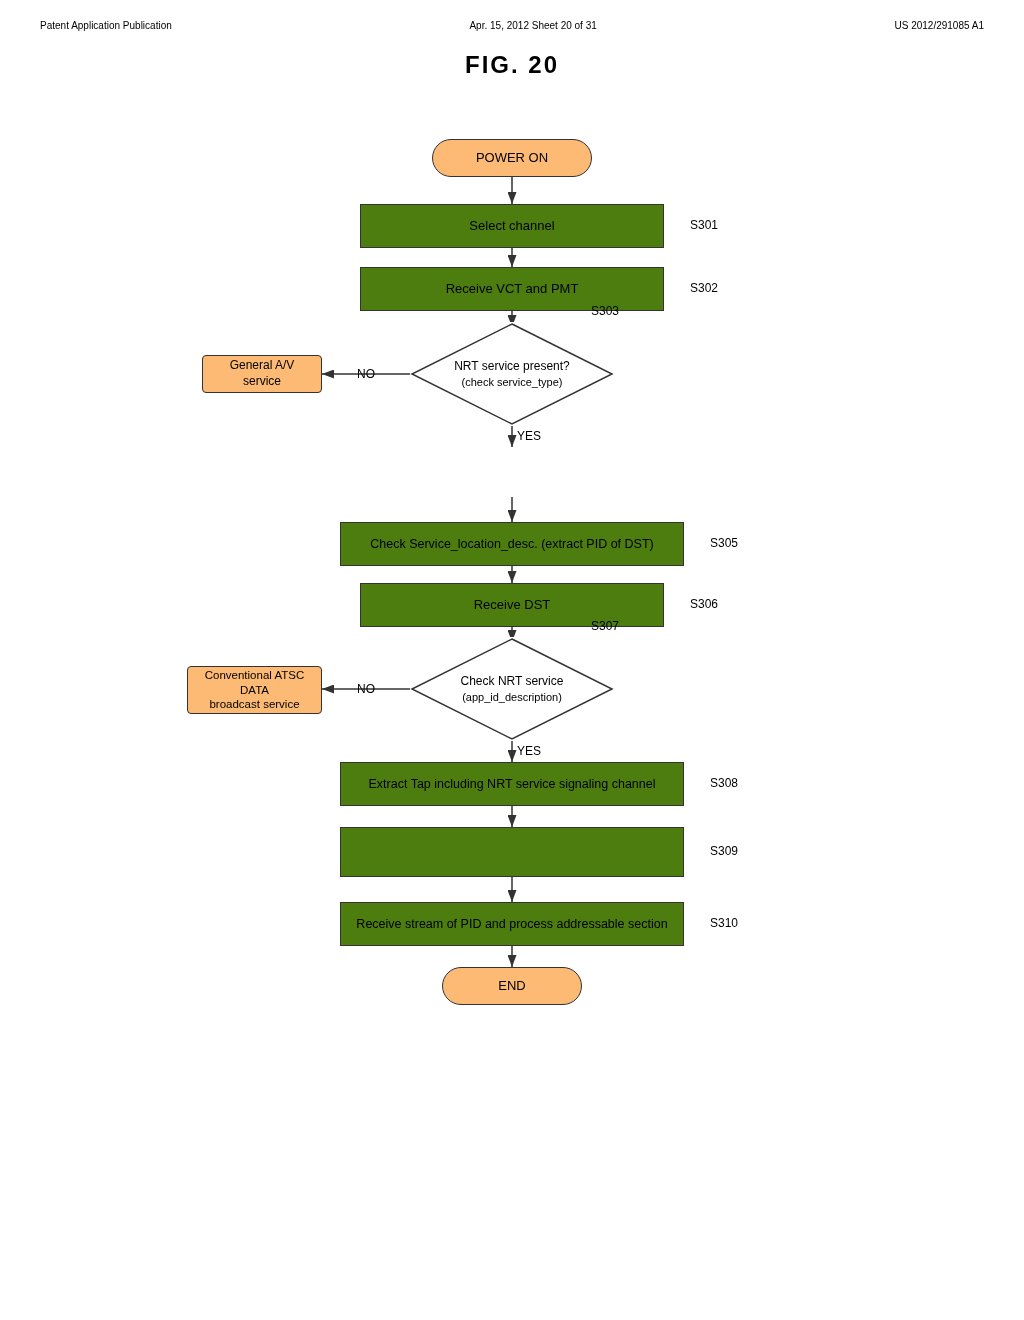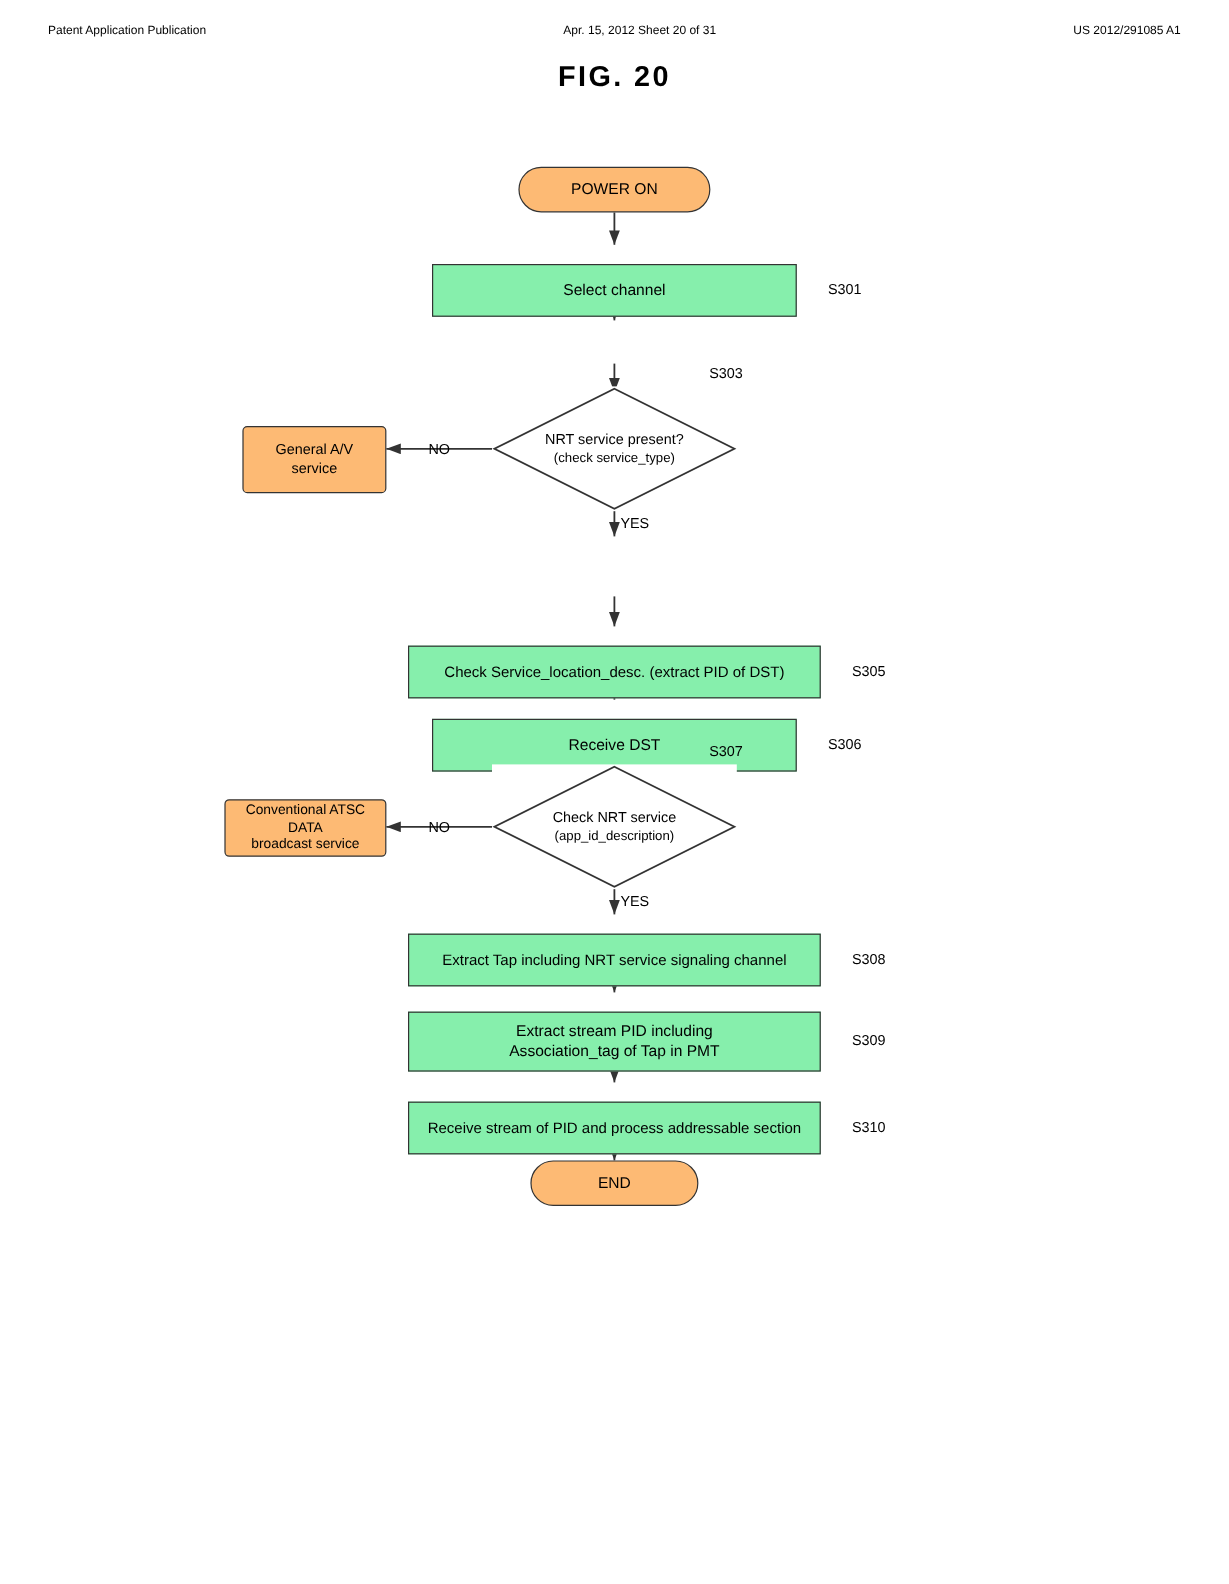--- a/index.html
+++ b/index.html
@@ -58,23 +58,22 @@
 
     .rounded-rect {
       border: 1.5px solid #333;
       border-radius: 20px;
       background: #fdba74;
       padding: 6px 16px;
     }
 
     .rect {
       border: 1.5px solid #333;
-      background: #86efac;
+      background: #4d7c0f;
       padding: 21px 10px;
-      margin-top: 16px;
     }
 
     .diamond {
       background: #fff;
       border: none;
     }
 
     .diamond-inner {
       width: 100%;
       height: 100%;
@@ -169,39 +168,43 @@
     <div class="fc-node rounded-rect" style="left:270px; top:30px; width:160px; height:38px;">
       <span>POWER ON</span>
     </div>
 
     <div class="fc-node rect" style="left:198px; top:95px; width:304px; height:36px;">
       <span>Select channel</span>
 
       <span class="step-label" style="right:-55px;">S301</span>
     </div>
 
+    <div class="fc-node rect" style="left:198px; top:158px; width:304px; height:36px;">
+      <span>Receive VCT and PMT</span>
+      <span class="step-label">S302</span>
+    </div>
 
     <div class="fc-node diamond" style="left:248px; top:213px; width:204px; height:104px;">
       <div class="diamond-inner">
         <svg viewBox="0 0 204 104" xmlns="http://www.w3.org/2000/svg" preserveAspectRatio="none">
           <polygon points="102,2 202,52 102,102 2,52" fill="white" stroke="#333" stroke-width="1.5"></polygon>
         </svg>
         <div class="diamond-text">
           <div style="font-size:12px;">NRT service present?</div>
           <div style="font-size:11px;">(check service_type)</div>
         </div>
       </div>
       <span style="position:absolute; top:-18px; right:-5px; font-size:12px;">S303</span>
     </div>
 
     <div style="position:absolute; left:195px; top:258px; font-size:12px;">NO</div>
 
     <div style="position:absolute; left:355px; top:320px; font-size:12px;">YES</div>
 
-    <div class="fc-node rounded-rect" style="left:40px; top:246px; width:120px; height:56px; border-radius:4px;">
+    <div class="fc-node rounded-rect" style="left:40px; top:246px; width:120px; height:38px; border-radius:4px;">
       <span style="font-size:12px;">General A/V service</span>
     </div>
 
 
     <div class="fc-node rect" style="left:178px; top:413px; width:344px; height:36px;">
       <span style="font-size:12.5px;">Check Service_location_desc. (extract PID of DST)</span>
       <span class="step-label">S305</span>
     </div>
 
     <div class="fc-node rect" style="left:198px; top:474px; width:304px; height:36px;">
@@ -230,24 +233,20 @@
       <span style="white-space:pre-line; font-size:11.5px;">Conventional ATSC DATA
 broadcast service</span>
     </div>
 
     <div class="fc-node rect" style="left:178px; top:653px; width:344px; height:40px;">
       <span style="font-size:12.5px;">Extract Tap including NRT service signaling channel</span>
       <span class="step-label">S308</span>
     </div>
 
     <div class="fc-node rect" style="left:178px; top:718px; width:344px; height:50px;">
-      <div style="text-align:center;">
-        <div>Extract stream PID including</div>
-        <div>Association_tag of Tap in PMT</div>
-      </div>
       <span class="step-label">S309</span>
     </div>
 
     <div class="fc-node rect" style="left:178px; top:793px; width:344px; height:40px;">
       <span style="font-size:12.5px;">Receive stream of PID and process addressable section</span>
       <span class="step-label">S310</span>
     </div>
 
     <div class="fc-node rounded-rect" style="left:280px; top:858px; width:140px; height:38px;">
       <span>END</span>

